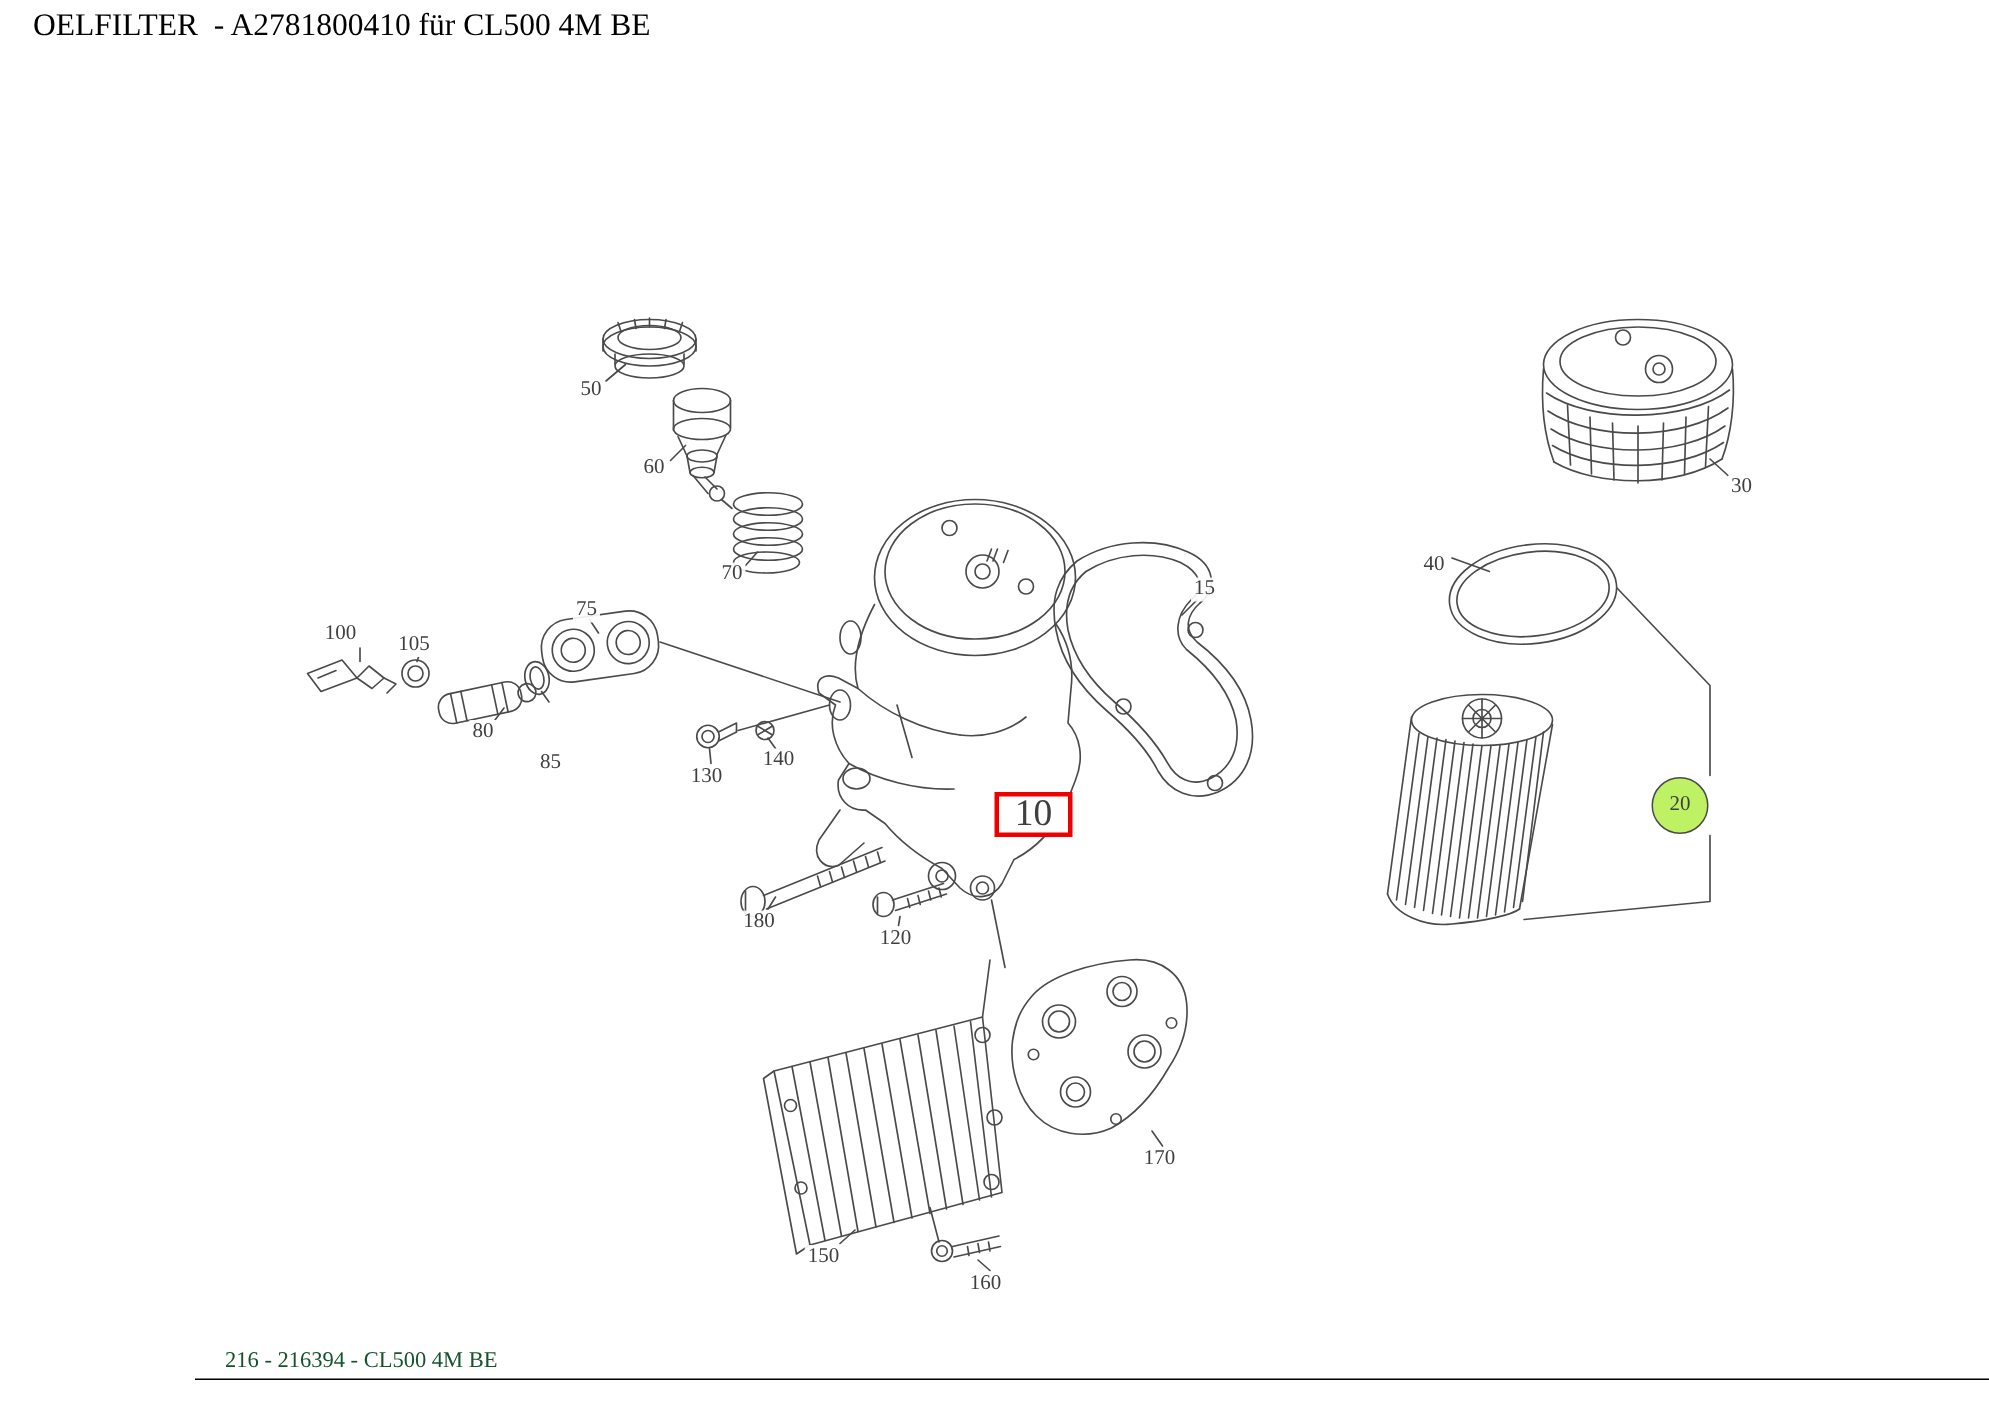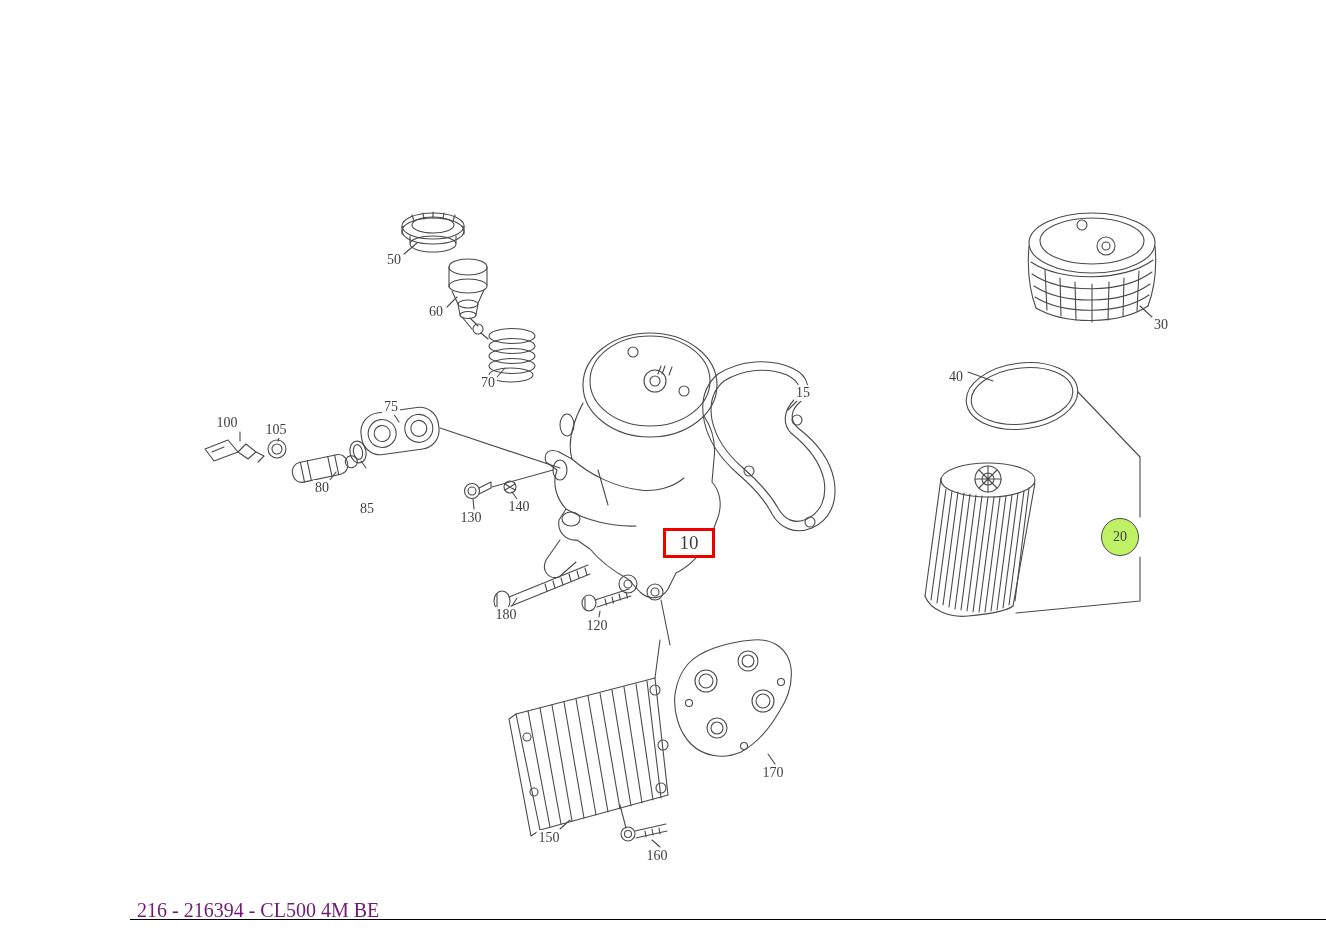--- a/index.html
+++ b/index.html
@@ -25,36 +25,37 @@
     width:36px; height:36px; padding:0;
     border:1.4px solid #4a4a4a; border-radius:50%;
     display:flex; align-items:center; justify-content:center;
     background:#bef264;
   }
   .highlight {
     position:absolute; transform:translate(-50%,-50%);
     width:46px; height:24px;
     border:3px solid #ee0000; background:#ffffff;
     display:flex; align-items:center; justify-content:center;
-    font-size:19px; color:#3f3f3f;
+    font-size:25px; color:#3f3f3f;
   }
   .footer-text {
-    position:absolute; left:137px; top:899px;
-    font-size:20px; color:#701a75;
+    position:absolute; left:150px; top:899px;
+    font-size:15px; color:#14532d;
   }
   .footer-rule {
     position:absolute; left:130px; right:0; top:919px;
     border-top:1.5px solid #000;
   }
 </style>
 </head>
 <body>
 
 <div class="page">
 
+  <div class="title">OELFILTER  - A2781800410 für CL500 4M BE</div>
 
   <div class="diagram">
 
     <svg width="1326" height="937" viewBox="0 0 1326 937">
       <g stroke="#4a4a4a" stroke-width="1.1" fill="none" stroke-linecap="round" stroke-linejoin="round">
 
         <g>
           <ellipse cx="433" cy="231" rx="31" ry="13"></ellipse>
           <ellipse cx="433" cy="226" rx="31" ry="13"></ellipse>
           <ellipse cx="433" cy="225" rx="21" ry="8"></ellipse>

